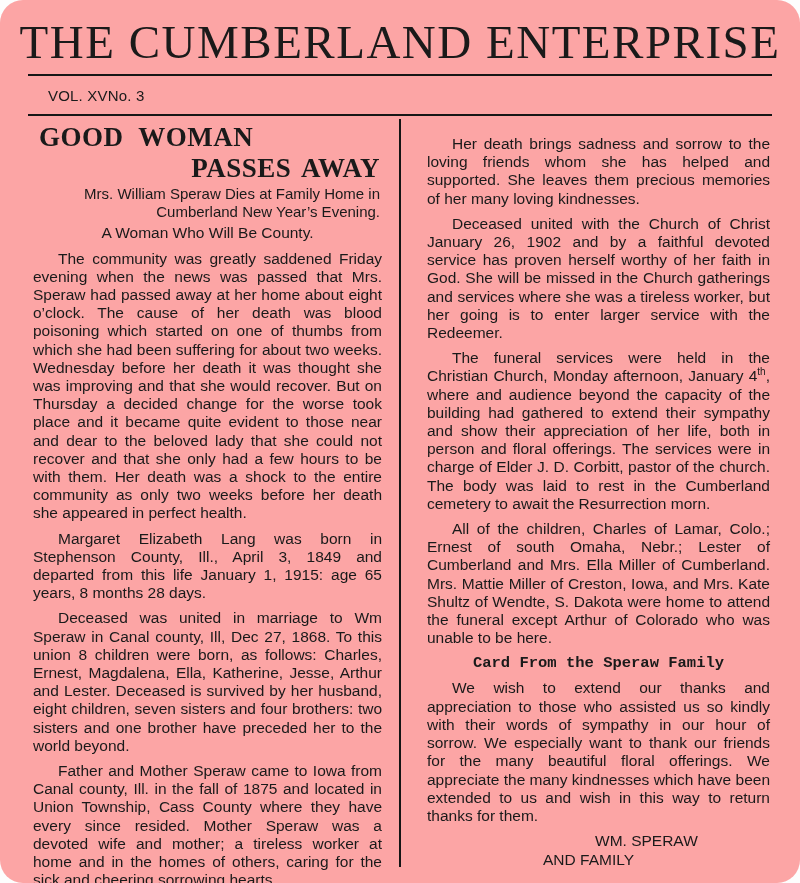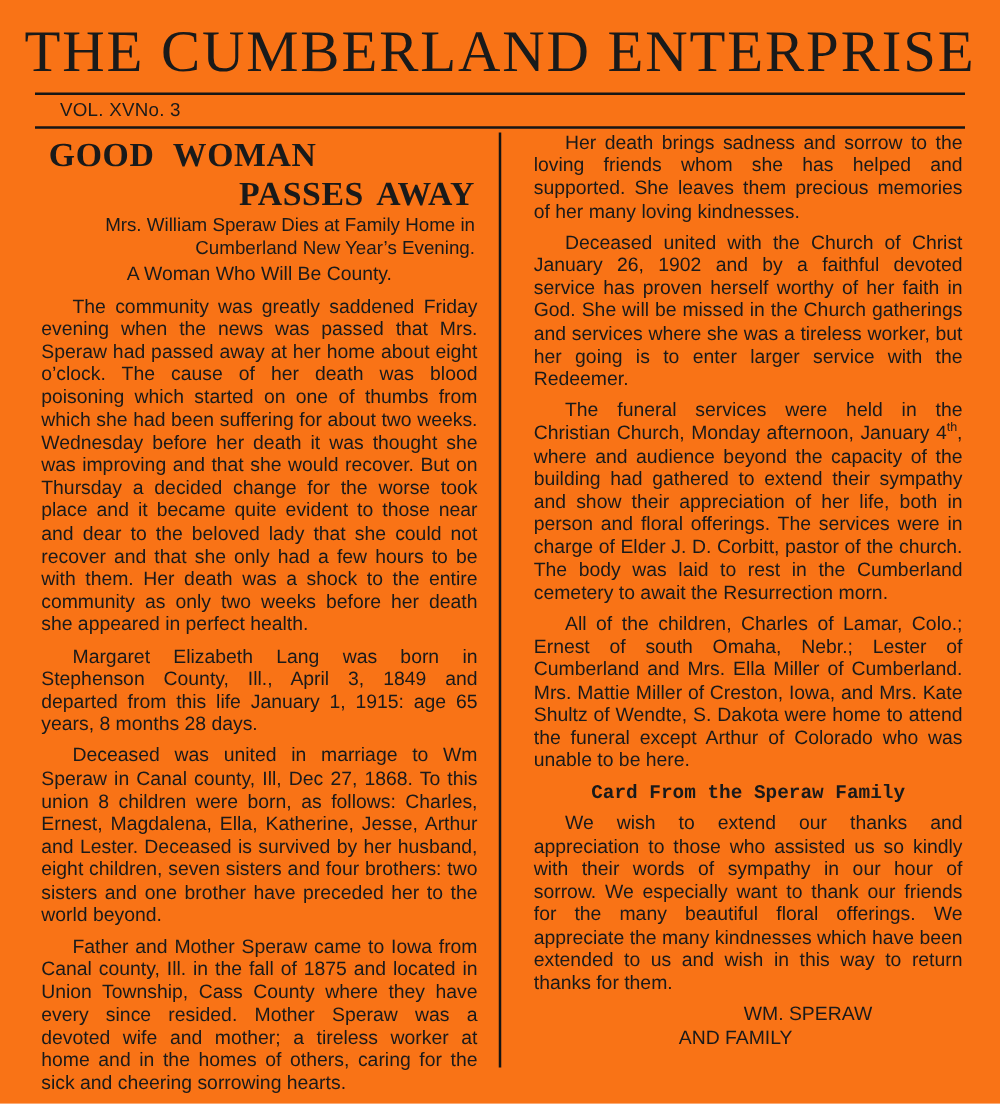--- a/index.html
+++ b/index.html
@@ -1,38 +1,39 @@
 <!DOCTYPE html>
 <html><head>
 <meta charset="utf-8">
 <style>
   html, body { margin: 0; padding: 0; background: #fdfdfd; }
   .page {
     position: relative;
     width: 800px; height: 883px;
-    background: #f97316;
+    background: #fca5a5;
     color: #1a1a1a;
     font-family: "Liberation Sans", sans-serif;
     overflow: hidden;
+    border-radius: 23px;
   }
   .masthead-title {
     font-family: "Liberation Serif", serif;
     font-weight: 400;
     font-size: 47px;
     line-height: 52px;
     letter-spacing: 1.5px;
     text-align: center;
     padding-top: 16px;
     white-space: nowrap;
   }
   .rule { border: none; border-top: 2.5px solid #161616; margin: 0 28px; }
   .rule-top { margin-top: 6px; }
   .dateline {
     display: flex; align-items: center;
-    height: 25px;
+    height: 38px;
     margin: 0 28px;
     padding: 0 30px 0 20px;
     font-size: 15px;
     letter-spacing: 0.2px;
   }
   .dl-vol { flex: 0 0 auto; }
   .dl-date { flex: 1 1 auto; text-align: center; }
   .dl-no { flex: 0 0 auto; margin-right: 28px; }
   .columns { display: flex; margin: 3px 30px 0 33px; }
   .col-left { width: 349px; flex: 0 0 349px; }
@@ -49,21 +50,21 @@
     font-family: "Liberation Serif", serif;
     font-weight: 700;
     font-size: 27px; line-height: 28px;
     letter-spacing: 0.5px; word-spacing: 4px;
     text-align: right;
     margin: 3px 2px 0 0;
   }
   .deck { text-align: right; font-size: 15px; line-height: 17.5px; margin: 3px 2px 0; }
   .deck-2 { text-align: center; font-size: 15.5px; line-height: 17.5px; margin: 4px 0 0; }
   .paras { margin-top: 8px; }
-  .col-right .paras { margin-top: 0; }
+  .col-right .paras { margin-top: 16px; }
   .body-para {
     text-align: justify;
     font-size: 15.5px;
     line-height: 18.2px;
     margin: 0 0 7px 0;
     text-indent: 25px;
   }
   .body-para sup { font-size: 10px; line-height: 0; vertical-align: super; }
   .card-heading { font-weight: 700; text-align: center; font-size: 15.5px; margin: 3px 0 7px; font-family: Liberation Mono, monospace; }
   .signature { font-size: 15.5px; line-height: 18.5px; margin-top: 3px; }

